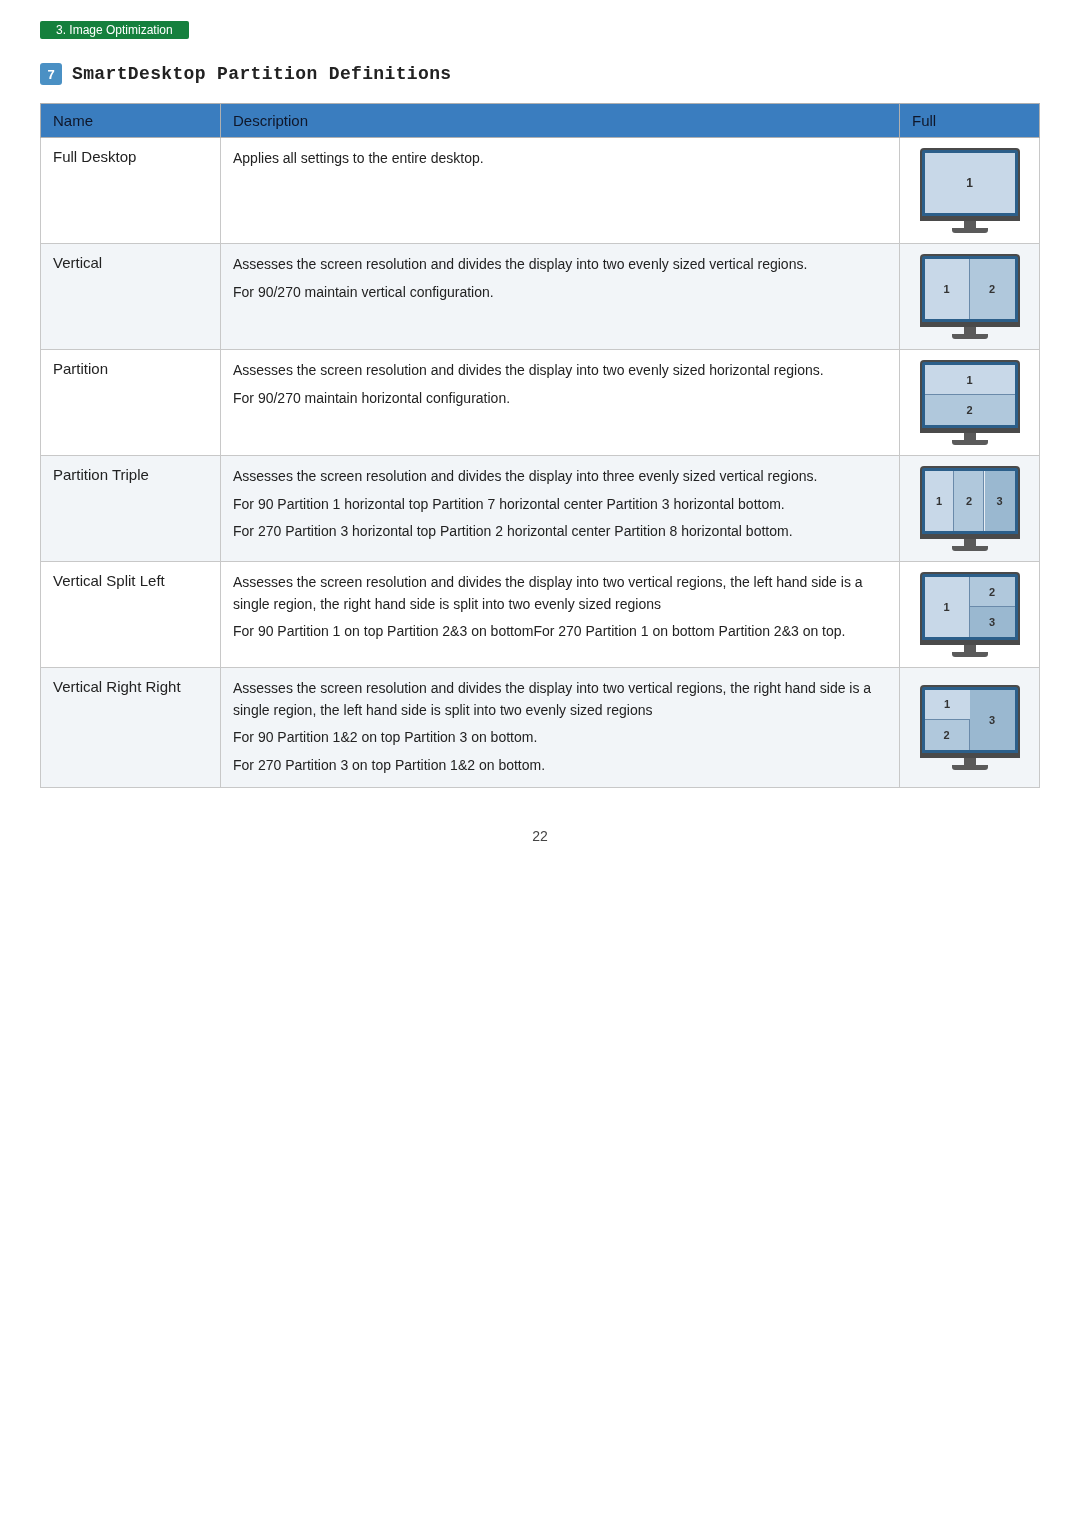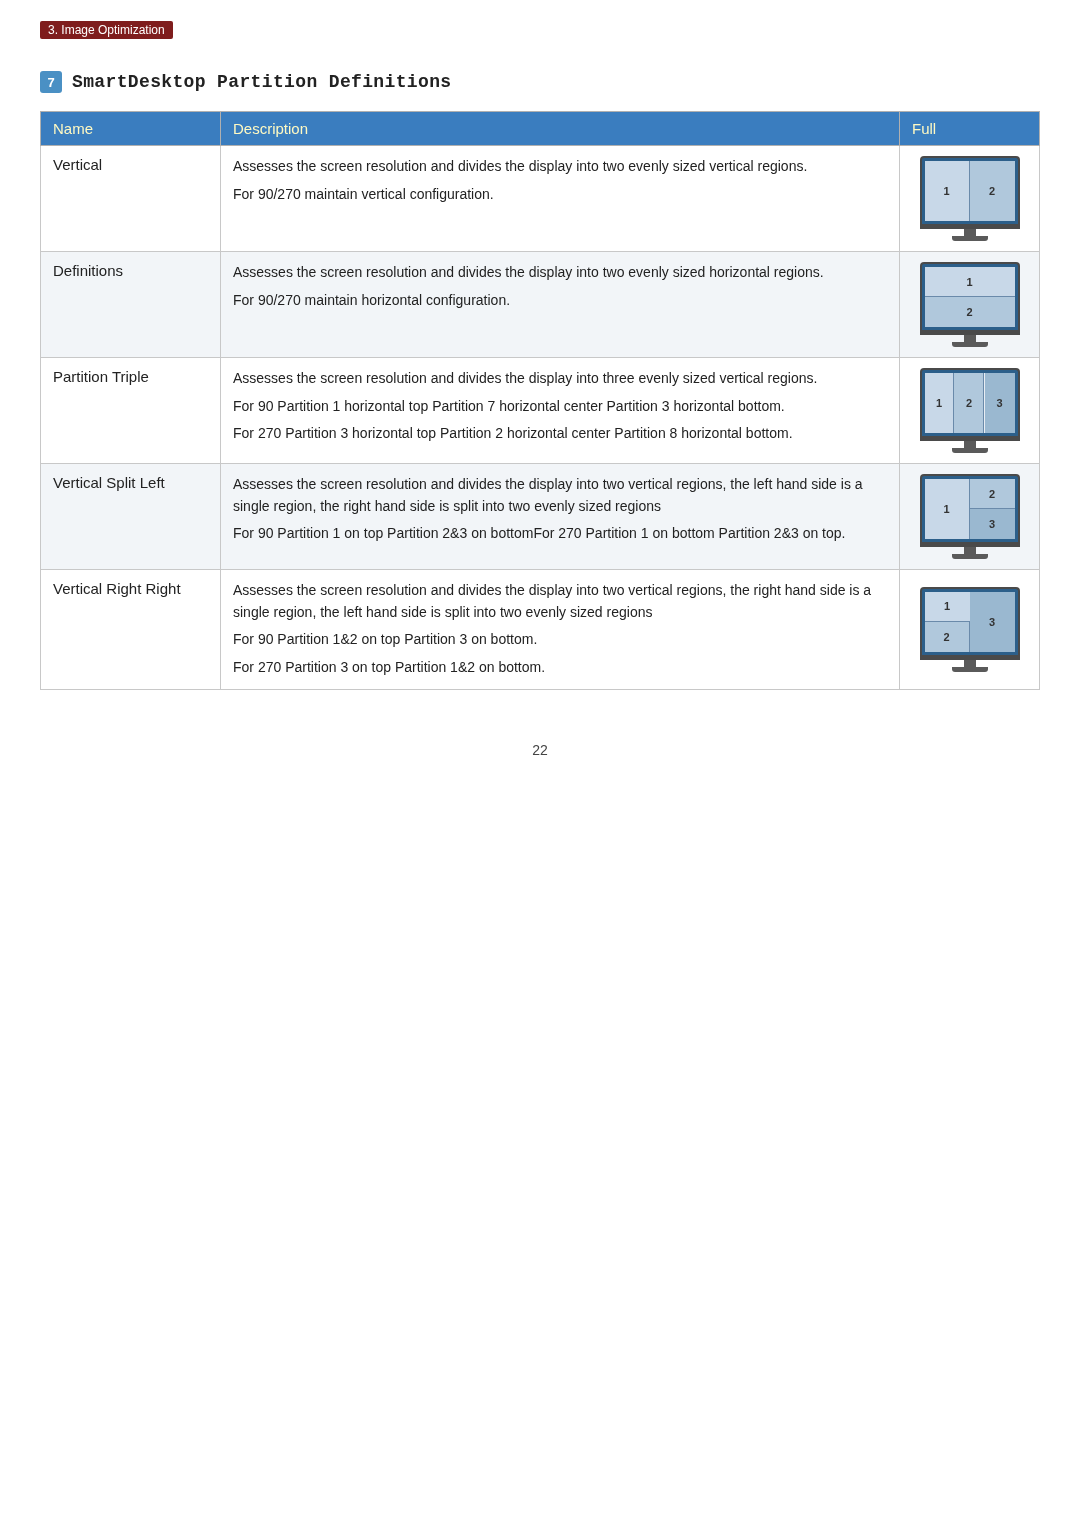--- a/index.html
+++ b/index.html
@@ -8,26 +8,26 @@
       background: #ffffff;
       color: #222;
       width: 1080px;
       min-height: 1527px;
       padding: 20px 40px 60px 40px;
       font-size: 15px;
     }
 
     .breadcrumb-bar {
       display: inline-block;
-      background: #7f1d1d;
+      background: #15803d;
       color: #fff;
       font-size: 12px;
-      padding: 2px 8px;
+      padding: 2px 16px;
       border-radius: 2px;
-      margin-bottom: 32px;
+      margin-bottom: 24px;
     }
 
     .section-header {
       display: flex;
       align-items: center;
       gap: 10px;
       margin-bottom: 18px;
     }
 
     .section-number {
@@ -55,21 +55,21 @@
       border-collapse: collapse;
       table-layout: fixed;
     }
 
     col.col-name { width: 180px; }
     col.col-desc { width: auto; }
     col.col-img  { width: 140px; }
 
     thead tr th {
       background: #3a7dbf;
-      color: #fef9c3;
+      color: #0f172a;
       font-size: 15px;
       font-weight: normal;
       padding: 8px 12px;
       text-align: left;
       border: 1px solid #b0b0b0;
     }
 
     tbody tr td {
       border: 1px solid #c8c8c8;
       padding: 10px 12px;
@@ -329,21 +329,21 @@
       display: flex;
       align-items: center;
       justify-content: center;
       font-size: 11px;
       font-weight: bold;
       color: #333;
     }
 
     .page-number {
       text-align: center;
-      margin-top: 52px;
+      margin-top: 40px;
       font-size: 14px;
       color: #444;
     }
 
     .desc-para {
       margin-bottom: 6px;
     }
     .desc-para:last-child {
       margin-bottom: 0;
     }
@@ -367,20 +367,39 @@
     <col class="col-img">
   </colgroup>
   <thead>
     <tr>
       <th>Name</th>
       <th>Description</th>
       <th>Full</th>
     </tr>
   </thead>
   <tbody id="table-body">
+  <tr>
+        <td class="name-cell">Full Desktop</td>
+        <td class="desc-cell">
+          <p class="desc-para">Applies all settings to the entire desktop.</p>
+        </td>
+        <td class="img-cell">
+  <div class="monitor">
+    <div class="monitor-screen-wrap">
+      <div class="monitor-screen">
+        <div class="partition-full">1</div>
+      </div>
+    </div>
+    <div class="monitor-base-bar"></div>
+    <div class="monitor-stand">
+      <div class="monitor-stand-neck"></div>
+    </div>
+    <div class="monitor-stand-foot"></div>
+  </div></td>
+      </tr>
       <tr>
         <td class="name-cell">Vertical</td>
         <td class="desc-cell">
           <p class="desc-para">Assesses the screen resolution and divides the display into two evenly sized vertical regions.</p>
           <p class="desc-para">For 90/270 maintain vertical configuration.</p>
         </td>
         <td class="img-cell">
   <div class="monitor">
     <div class="monitor-screen-wrap">
       <div class="monitor-screen">
@@ -389,21 +408,21 @@
       </div>
     </div>
     <div class="monitor-base-bar"></div>
     <div class="monitor-stand">
       <div class="monitor-stand-neck"></div>
     </div>
     <div class="monitor-stand-foot"></div>
   </div></td>
       </tr>
       <tr>
-        <td class="name-cell">Definitions</td>
+        <td class="name-cell">Partition</td>
         <td class="desc-cell">
           <p class="desc-para">Assesses the screen resolution and divides the display into two evenly sized horizontal regions.</p>
           <p class="desc-para">For 90/270 maintain horizontal configuration.</p>
         </td>
         <td class="img-cell">
   <div class="monitor">
     <div class="monitor-screen-wrap">
       <div class="monitor-screen">
         <div class="partition-h1">1</div>
                 <div class="partition-h2">2</div>

